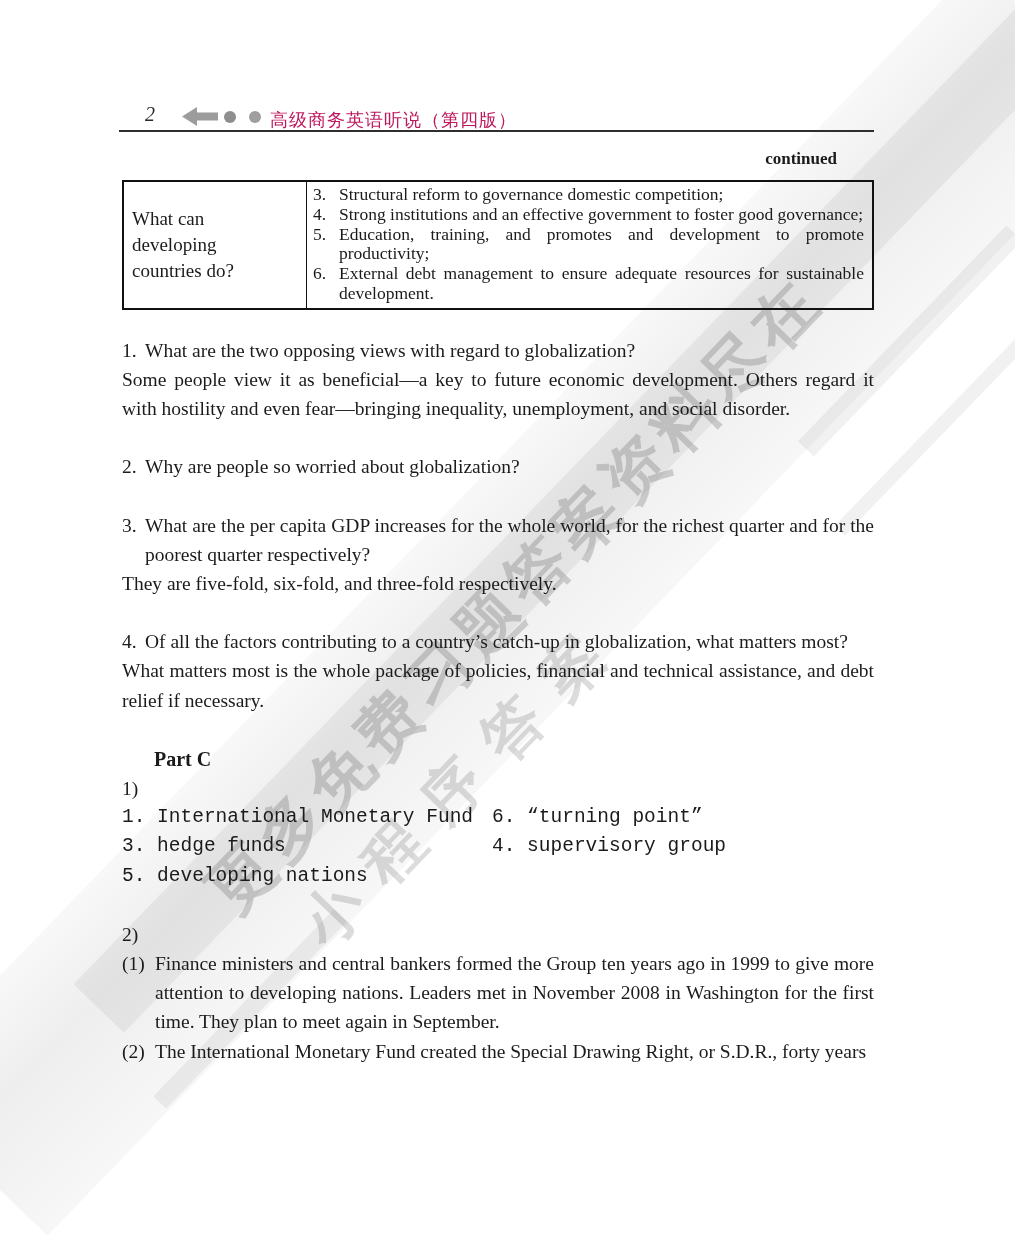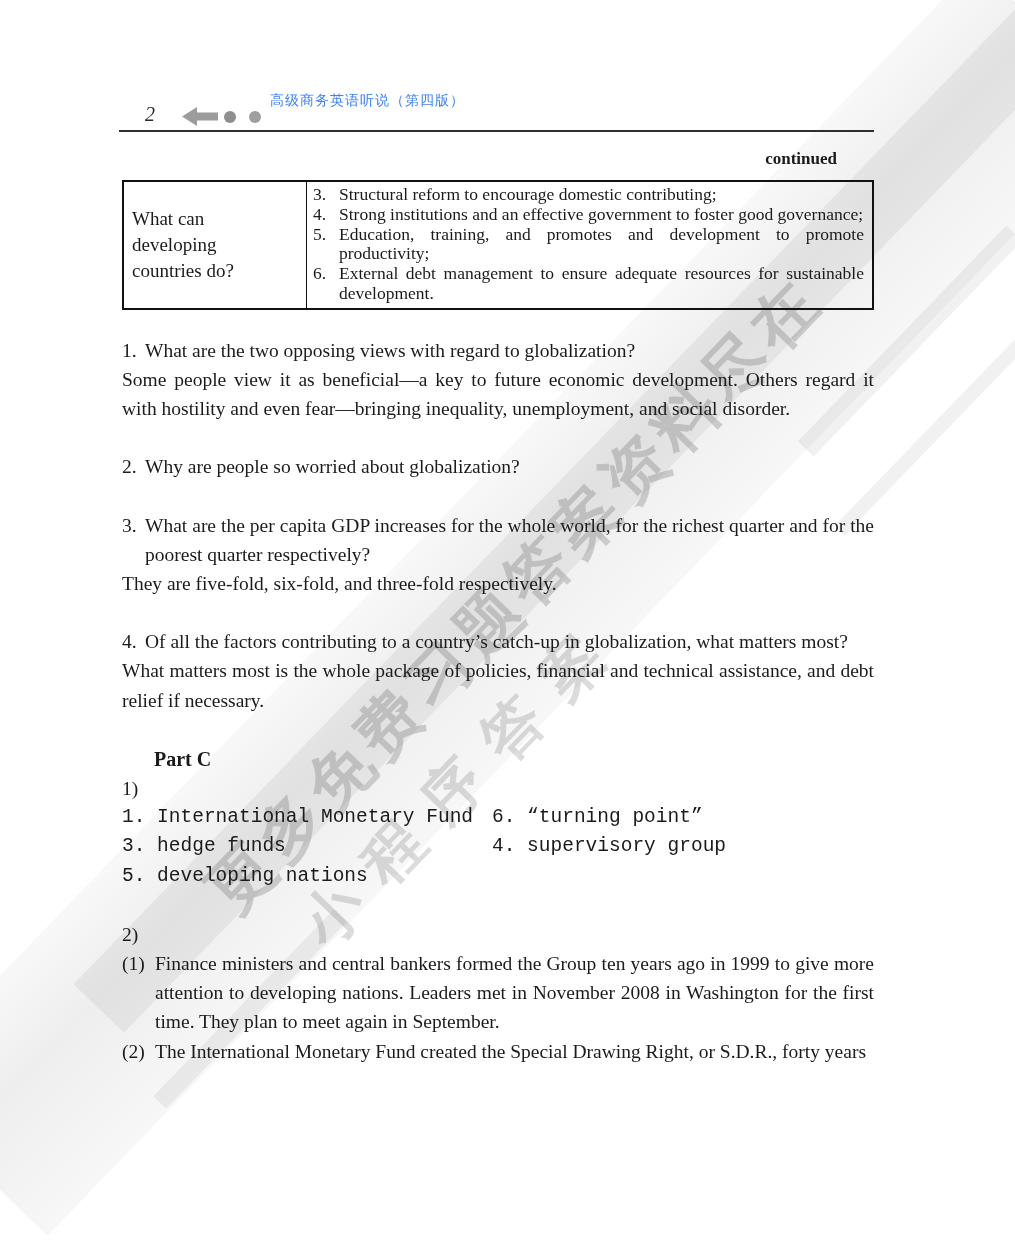--- a/index.html
+++ b/index.html
@@ -51,22 +51,22 @@
     position:absolute; left:145px; top:103px;
     font-style:italic; font-size:20px; color:#2a2a2a;
   }
   .back-arrow { position:absolute; left:182px; top:107px; }
   .hdr-dot {
     position:absolute; top:111px; width:12px; height:12px; border-radius:50%;
   }
   .dot1 { left:224px; background:#8e8e8e; }
   .dot2 { left:249px; background:#9f9f9f; }
   .book-title {
-    position:absolute; left:270px; top:92px;
-    font-size:14px; letter-spacing:1px; color:#3b82f6;
+    position:absolute; left:270px; top:108px;
+    font-size:18px; letter-spacing:1px; color:#be185d;
   }
   .header-rule {
     position:absolute; left:119px; top:130px; width:755px; height:2px;
     background:#2e2e2e;
   }
 
   
   .content {
     position:absolute; left:122px; top:148px; width:752px; z-index:1;
     font-size:19.5px; line-height:29.2px;
@@ -133,21 +133,21 @@
 
   <div class="continued">continued</div>
 
   <div class="anskey-table">
     <div class="tcell-left">
       <span>What can developing countries do?</span>
     </div>
     <div class="tcell-right">
       <div class="titem">
         <span class="tnum">3.</span>
-        <span class="ttext">Structural reform to encourage domestic contributing;</span>
+        <span class="ttext">Structural reform to governance domestic competition;</span>
       </div>
       <div class="titem">
         <span class="tnum">4.</span>
         <span class="ttext">Strong institutions and an effective government to foster good governance;</span>
       </div>
       <div class="titem">
         <span class="tnum">5.</span>
         <span class="ttext">Education, training, and promotes and development to promote productivity;</span>
       </div>
       <div class="titem">

